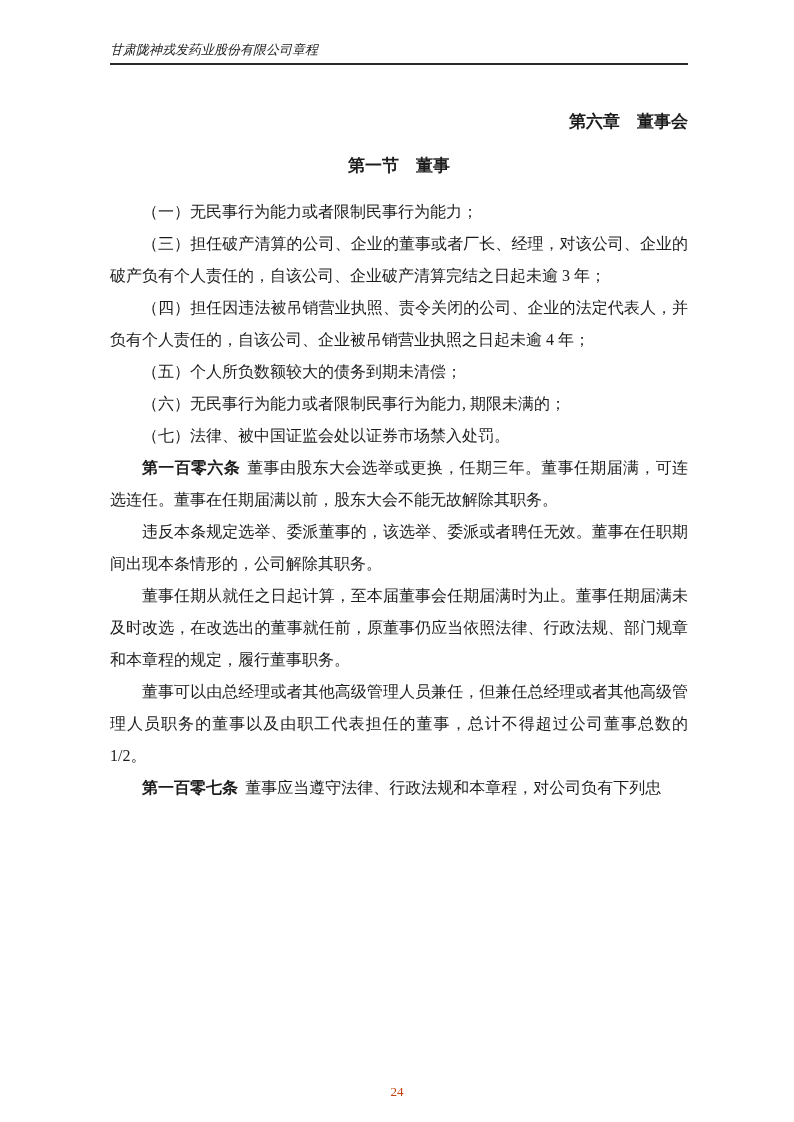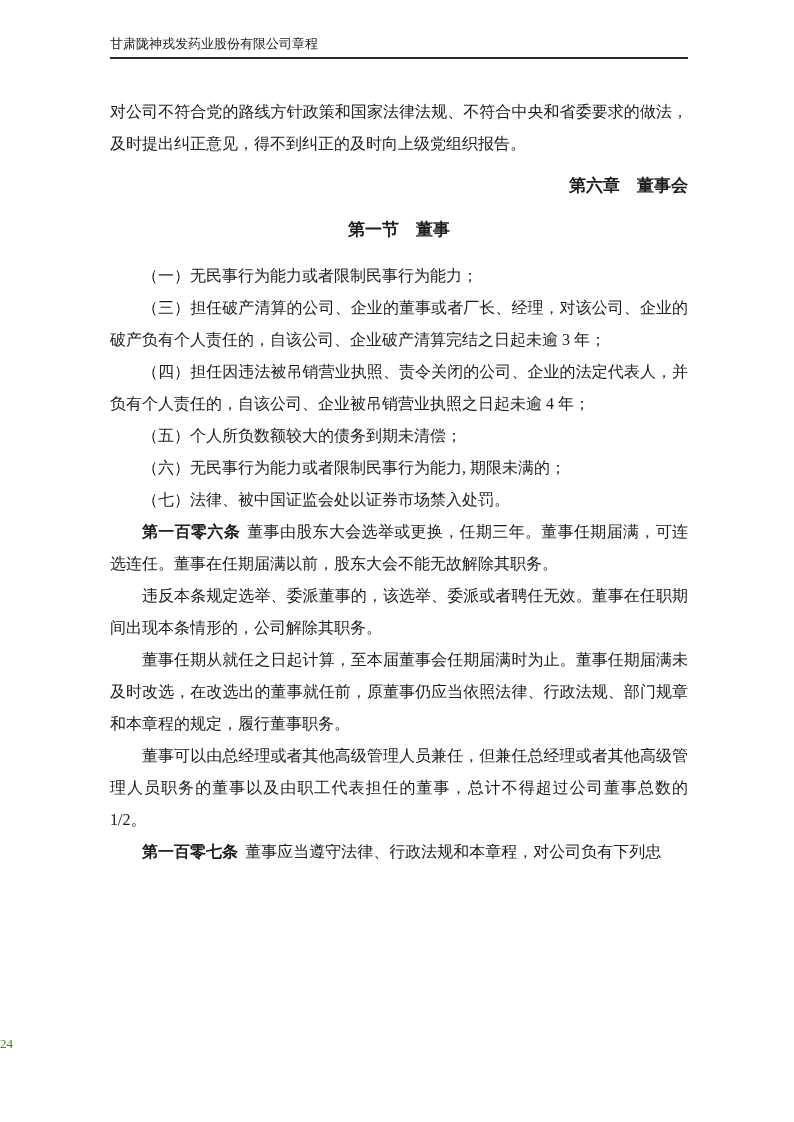--- a/index.html
+++ b/index.html
@@ -11,28 +11,29 @@
     position: relative;
     width: 794px;
     height: 1122px;
     background: #ffffff;
     font-family: "Liberation Serif", "DejaVu Serif", serif;
     color: #1c1c1c;
     overflow: hidden;
   }
   .page-header {
     position: absolute;
-    top: 34px;
+    top: 40px;
     left: 110px;
     width: 578px;
     font-size: 13px;
     line-height: 20px;
     padding-bottom: 3px;
     border-bottom: 2px solid #2a2a2a;
     color: #222;
+    font-style: italic;
   }
   .page-body {
     position: absolute;
     top: 96px;
     left: 110px;
     width: 578px;
     font-size: 16px;
     line-height: 32px;
     text-align: justify;
   }
@@ -58,40 +59,39 @@
     text-align: center;
     text-indent: 0;
     line-height: 32px;
   }
   .art-num {
     font-weight: bold;
     margin-right: 0.45em;
   }
   .page-footer {
     position: absolute;
-    top: 1036px;
+    top: 1084px;
     left: 0;
     width: 100%;
-    text-align: left;
+    text-align: center;
     font-size: 13px;
-    color: #4d7c0f;
+    color: #c2410c;
   }
 </style>
 </head>
 <body>
 
 <div class="page">
 
   <header class="page-header">
     <div>甘肃陇神戎发药业股份有限公司章程</div>
   </header>
 
   <main class="page-body">
 
-    <p class="para no-indent">对公司不符合党的路线方针政策和国家法律法规、不符合中央和省委要求的做法，及时提出纠正意见，得不到纠正的及时向上级党组织报告。</p>
 
     <h1 class="chapter-heading">第六章　董事会</h1>
 
     <h2 class="section-heading">第一节　董事</h2>
 
 
     <p class="para">（一）无民事行为能力或者限制民事行为能力；</p>
     <p class="para">（三）担任破产清算的公司、企业的董事或者厂长、经理，对该公司、企业的破产负有个人责任的，自该公司、企业破产清算完结之日起未逾 3 年；</p>
     <p class="para">（四）担任因违法被吊销营业执照、责令关闭的公司、企业的法定代表人，并负有个人责任的，自该公司、企业被吊销营业执照之日起未逾 4 年；</p>
     <p class="para">（五）个人所负数额较大的债务到期未清偿；</p>

